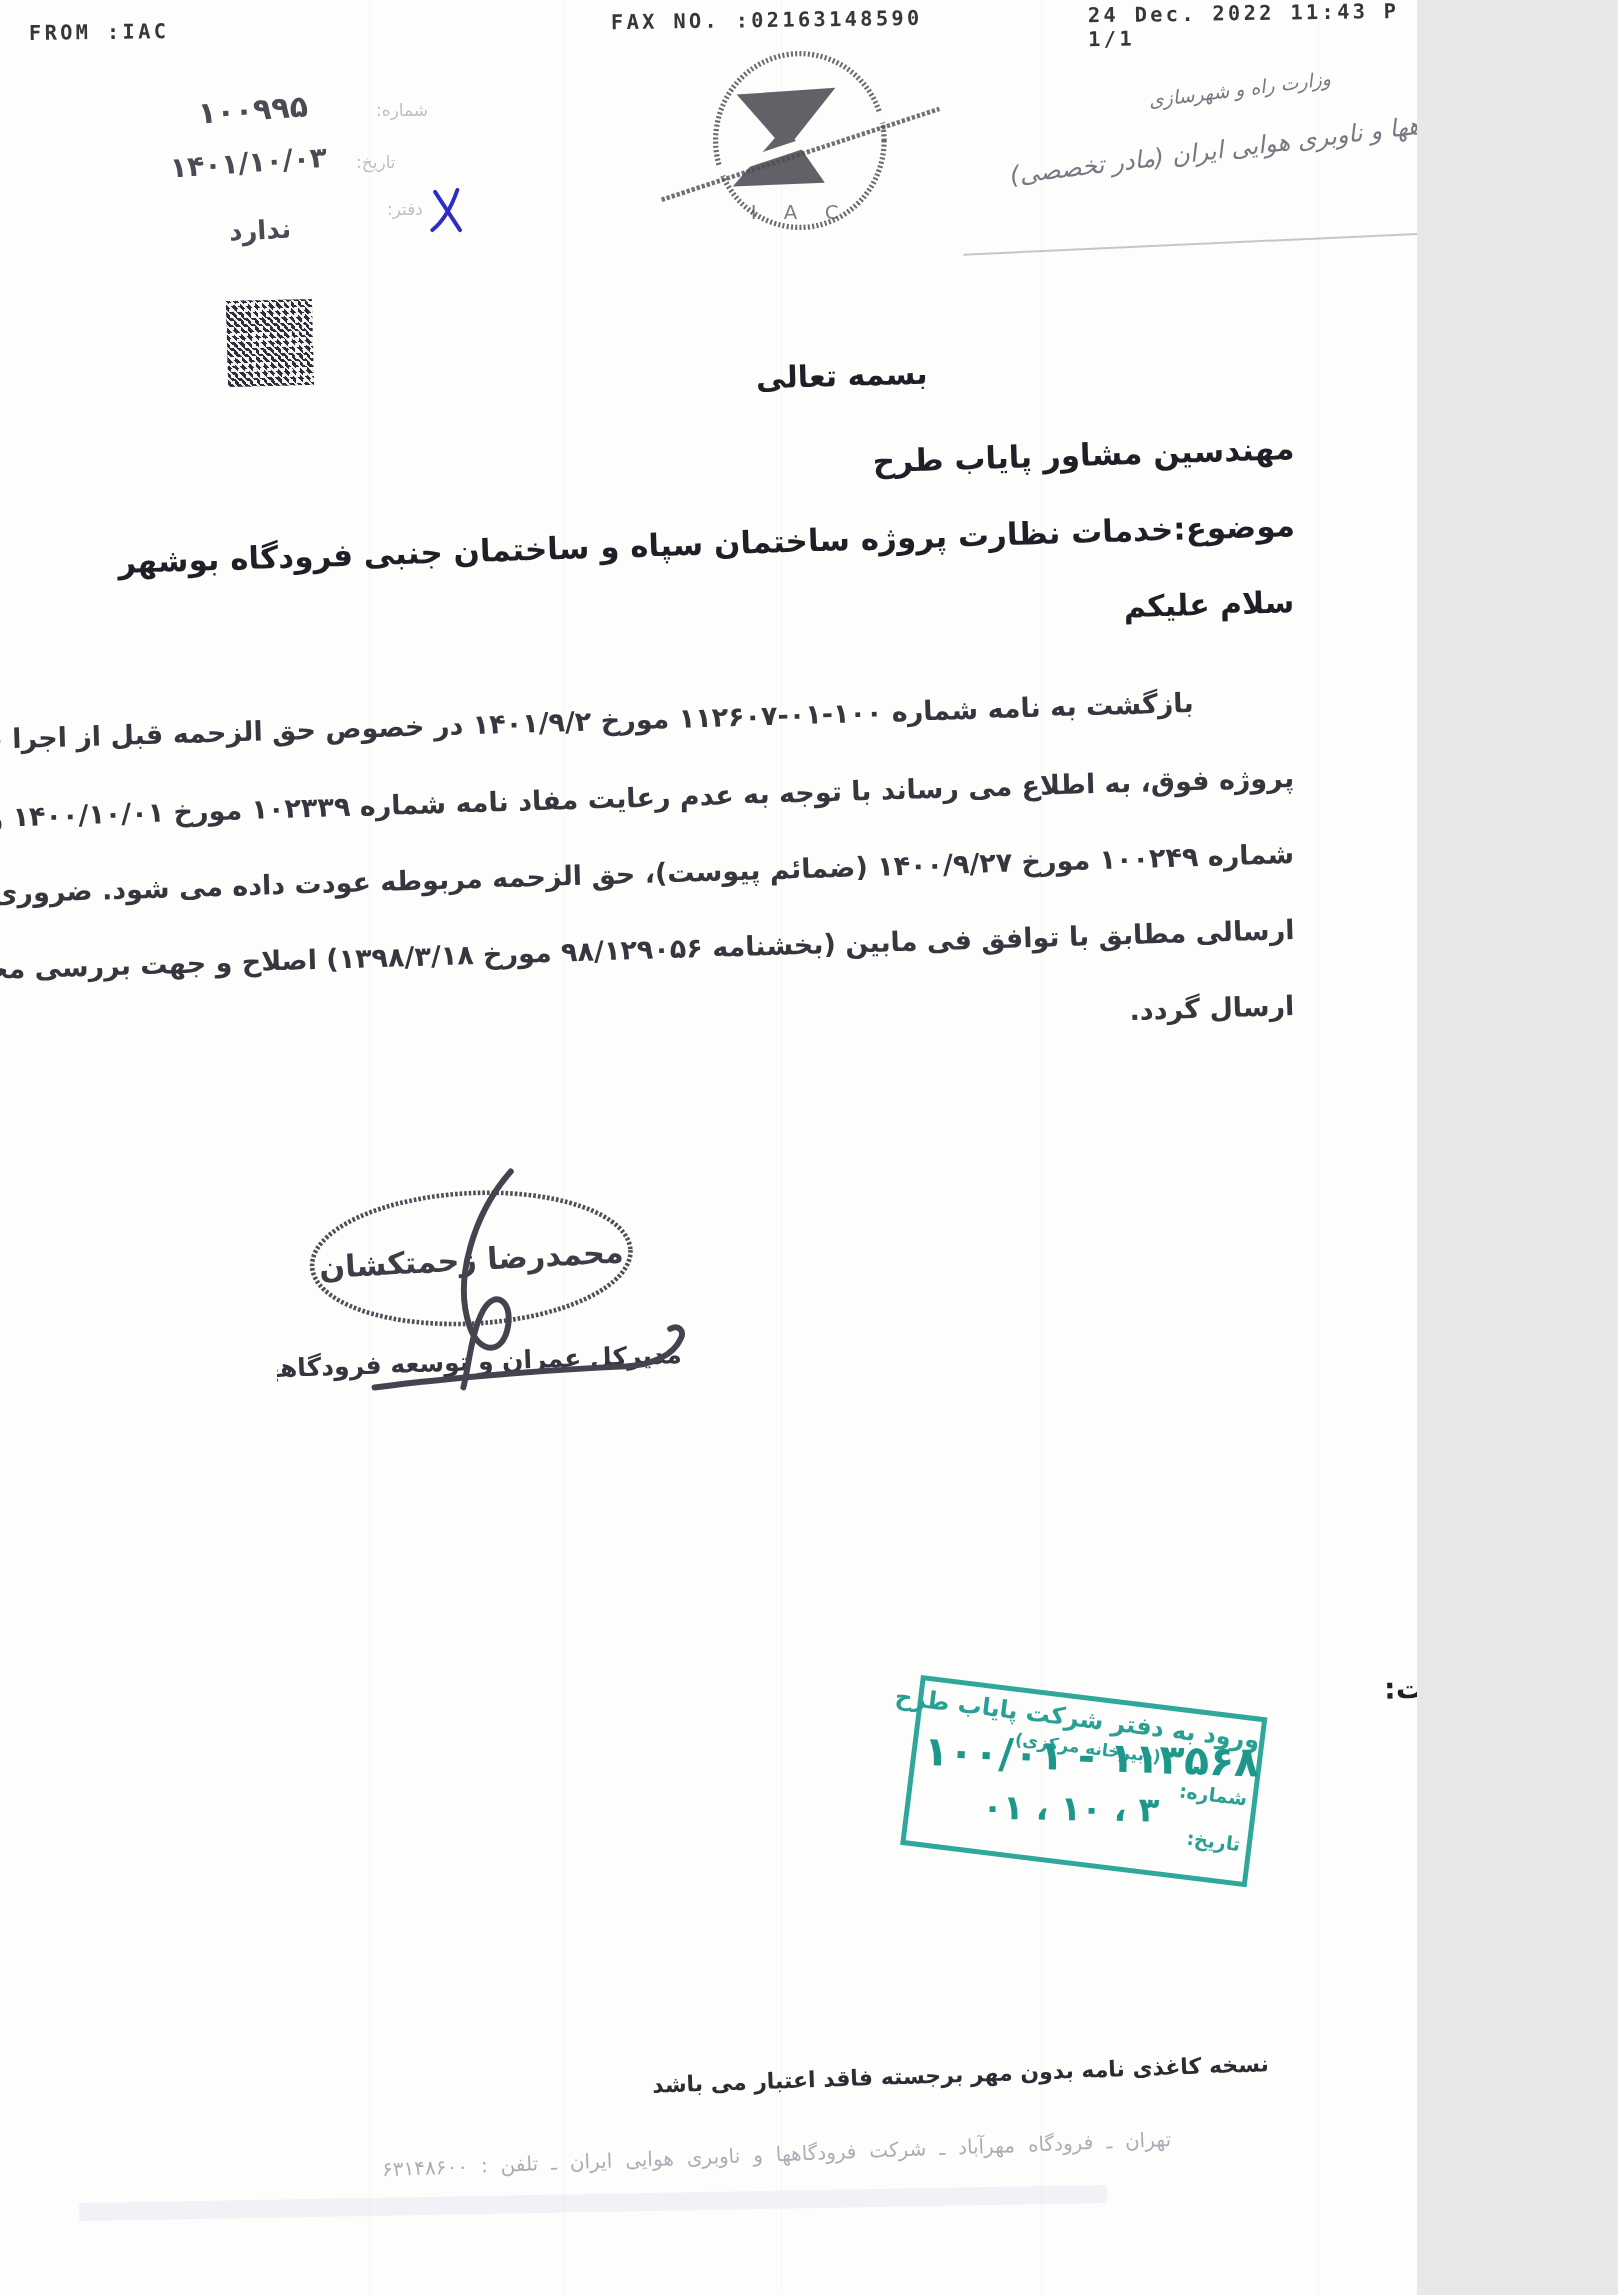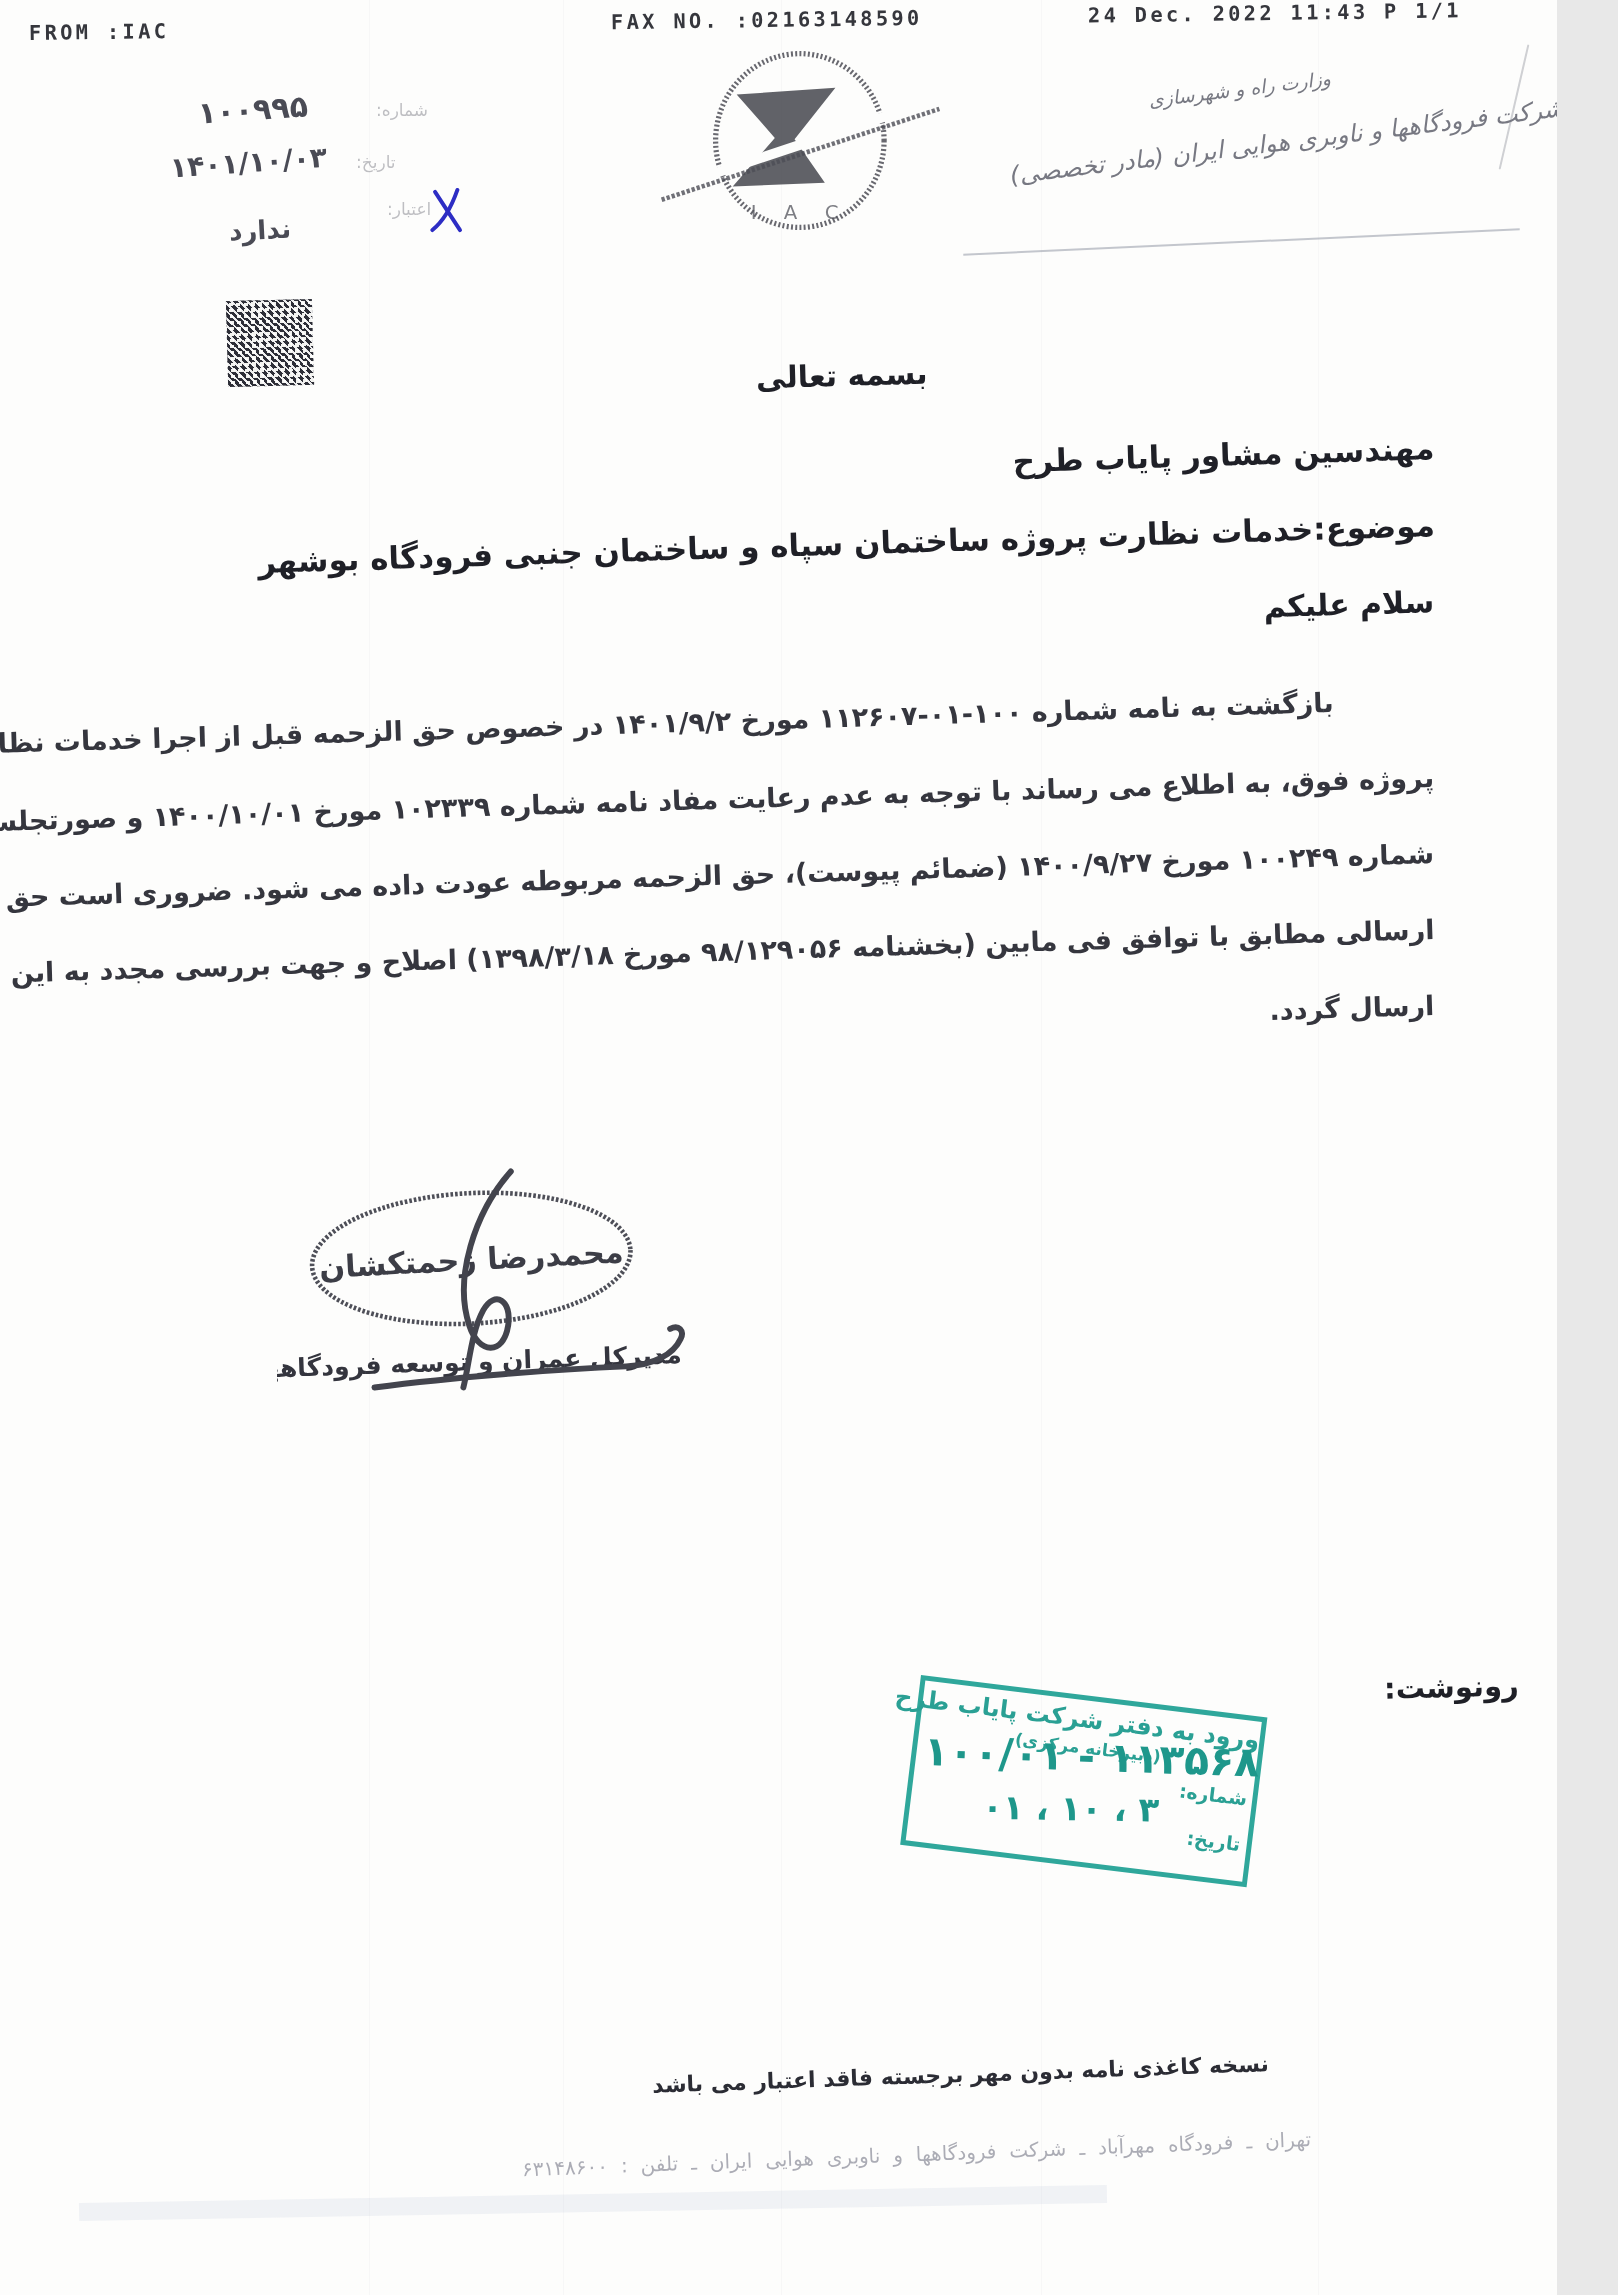--- a/index.html
+++ b/index.html
@@ -1,17 +1,17 @@
 <!DOCTYPE html>
 <html lang="fa" style="font-size:10.5px"><head>
 <meta charset="utf-8">
 <style>
   html,body{margin:0;padding:0;background:#e8e8e8;}
   .page{
-    position:relative; width:1557px; height:2295px;
+    position:relative; width:1417px; height:2295px;
     background:#fdfdfc;
     font-family:"DejaVu Sans", sans-serif;
     overflow:hidden;
   }
   .abs{position:absolute;}
   .rtl{direction:rtl; unicode-bidi:isolate;}
   .ltr{direction:ltr; unicode-bidi:isolate;}
   .nowrap{white-space:nowrap;}
   .faxfont{font-family:"DejaVu Sans Mono", monospace; color:#36373d; letter-spacing:3.3px; font-size:20.4px; font-weight:bold;}
   .hand{color:#4a4b55; font-weight:bold;}
@@ -49,21 +49,21 @@
   <div class="abs faxfont" style="left:29px; top:20px; transform:rotate(-0.8deg);">FROM :IAC</div>
   <div class="abs faxfont" style="left:611px; top:8px; transform:rotate(-0.8deg);">FAX NO. :02163148590</div>
   <div class="abs faxfont" style="left:1088px; top:1.3px; transform:rotate(-0.8deg);">24 Dec. 2022 11:43 P 1/1</div>
 
   <div class="abs faintlabel rtl" style="left:376px; top:100px;">شماره:</div>
   <div class="abs hand nowrap" style="left:198px; top:92px; font-size:30px; letter-spacing:4px; transform:rotate(-4deg);">۱۰۰۹۹۵</div>
 
   <div class="abs faintlabel rtl" style="left:356px; top:152px;">تاریخ:</div>
   <div class="abs hand nowrap ltr" style="left:170px; top:146px; font-size:28px; letter-spacing:2px; transform:rotate(-4deg);">۱۴۰۱/۱۰/۰۳</div>
 
-  <div class="abs faintlabel rtl" style="left:387px; top:199px;">اعتبار:</div>
+  <div class="abs faintlabel rtl" style="left:387px; top:199px;">دفتر:</div>
   <div class="abs hand nowrap rtl" style="left:229px; top:215px; font-size:26px; transform:rotate(-3deg);">ندارد</div>
 
   <svg class="abs" style="left:427px; top:188px;" width="45" height="46" viewBox="0 0 68 70">
     <path d="M12 6 L50 64" stroke="#2d2dc4" stroke-width="6" fill="none" stroke-linecap="round"></path>
     <path d="M46 3 C38 26, 28 48, 8 64" stroke="#2d2dc4" stroke-width="6" fill="none" stroke-linecap="round"></path>
   </svg>
 
   <svg class="abs" style="left:659px; top:47px;" width="283" height="191" viewBox="0 0 430 290">
     <ellipse cx="214" cy="142" rx="128" ry="132" fill="none" stroke="#4d4e56" stroke-width="8" stroke-dasharray="3 3.5" opacity=".85"></ellipse>
     <path d="M118 72 L268 62 L206 140 L252 206 L112 212 L176 138 Z" fill="#45464e" opacity=".85"></path>

